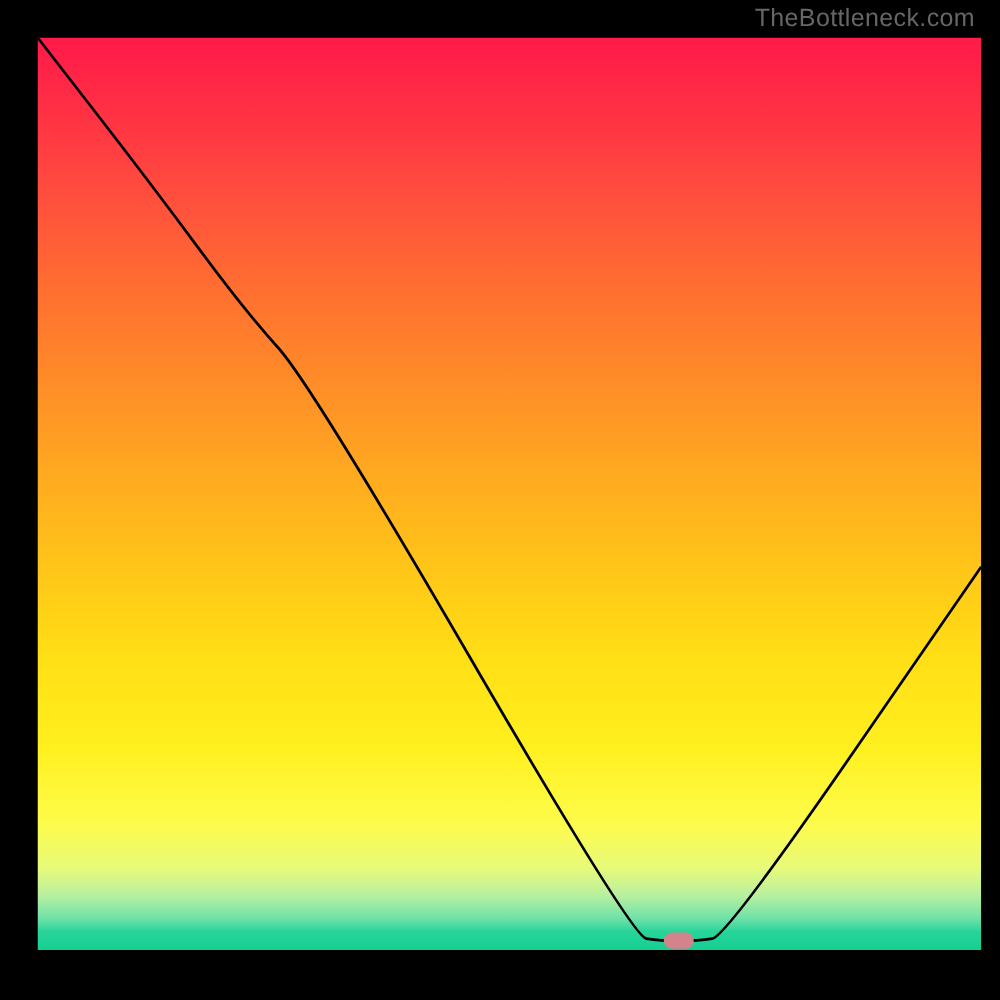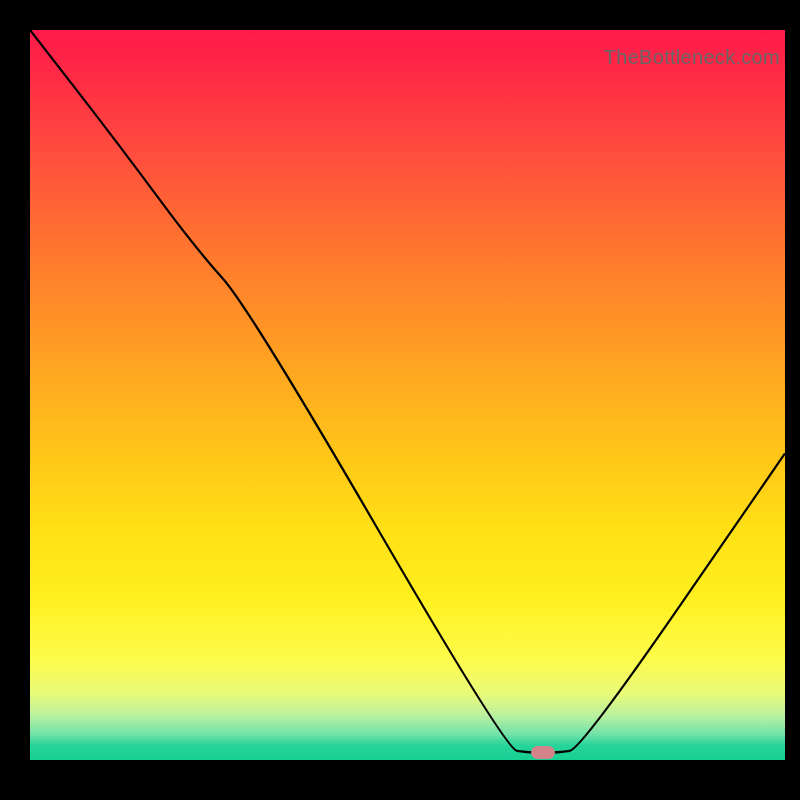--- a/index.html
+++ b/index.html
@@ -12,21 +12,20 @@
   }
   .watermark {
     position: absolute;
     top: 4px;
     right: 20px;
     color: #666;
     font-size: 20px;
     font-weight: 500;
     z-index: 10;
     letter-spacing: 0.3px;
-    margin-top: 42px;
   }
   .plot-area {
     position: absolute;
     left: 30px;
     top: 30px;
     width: 755px;
     height: 730px;
     overflow: hidden;
   }
   .gradient {

